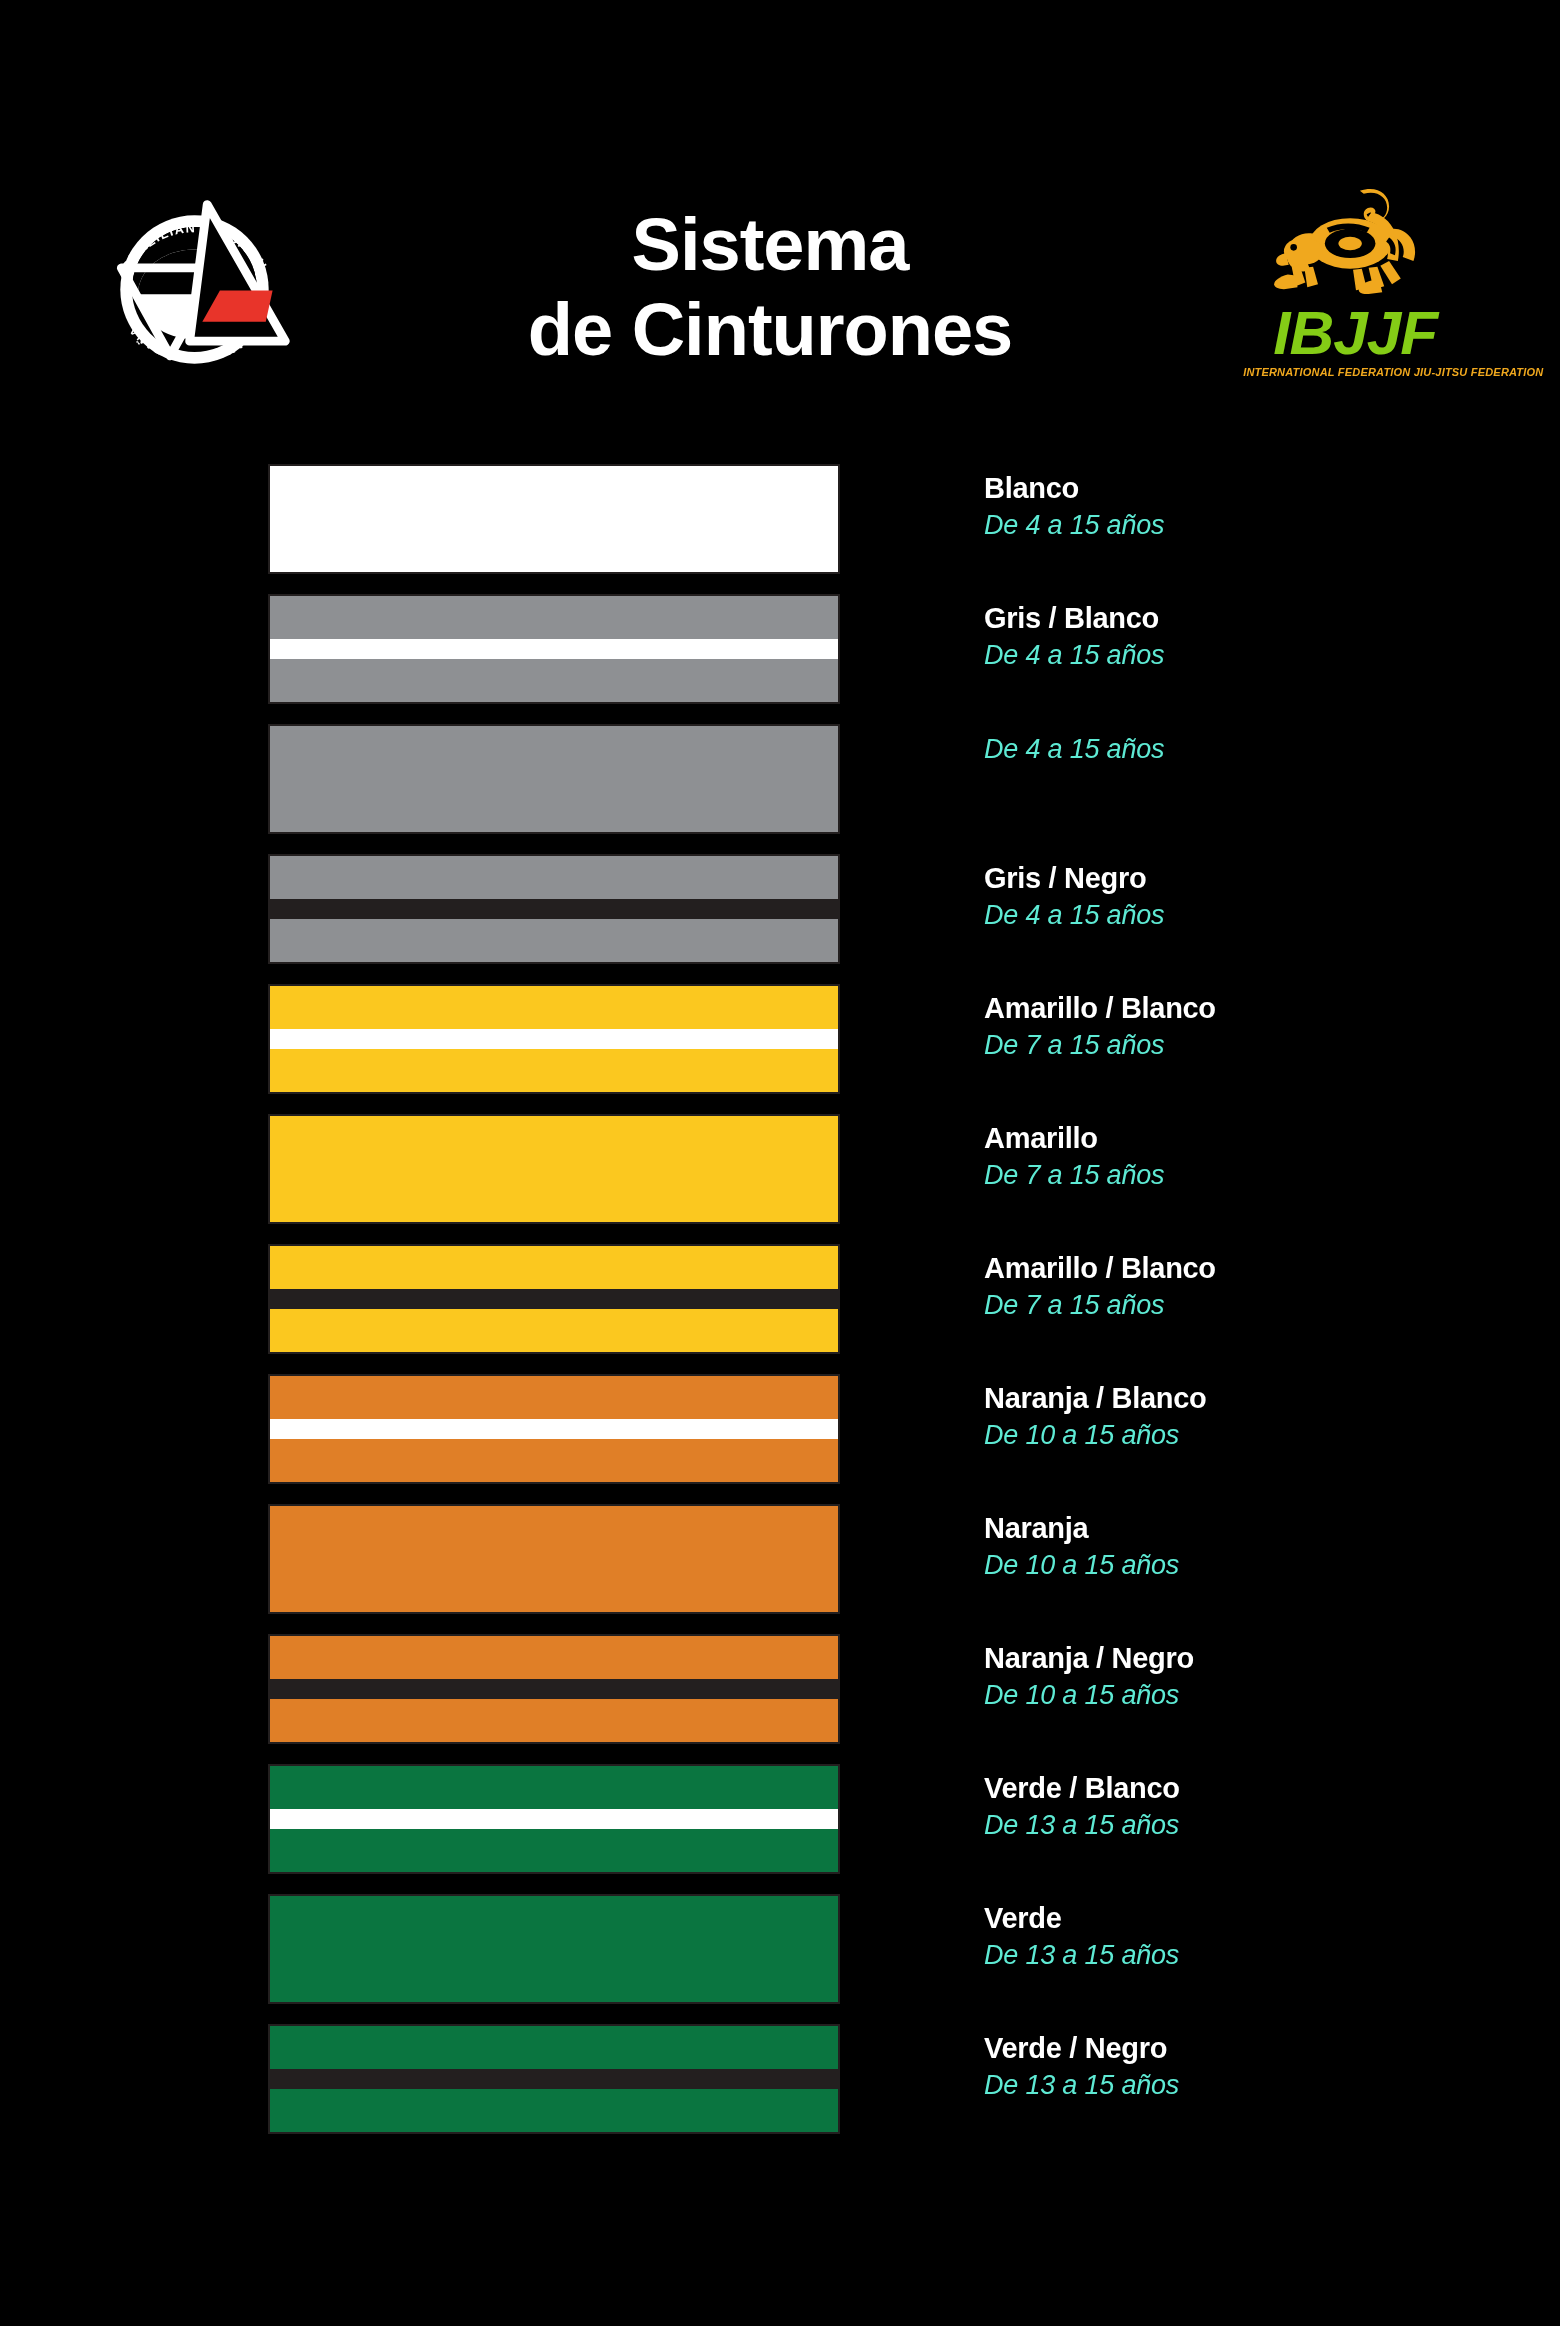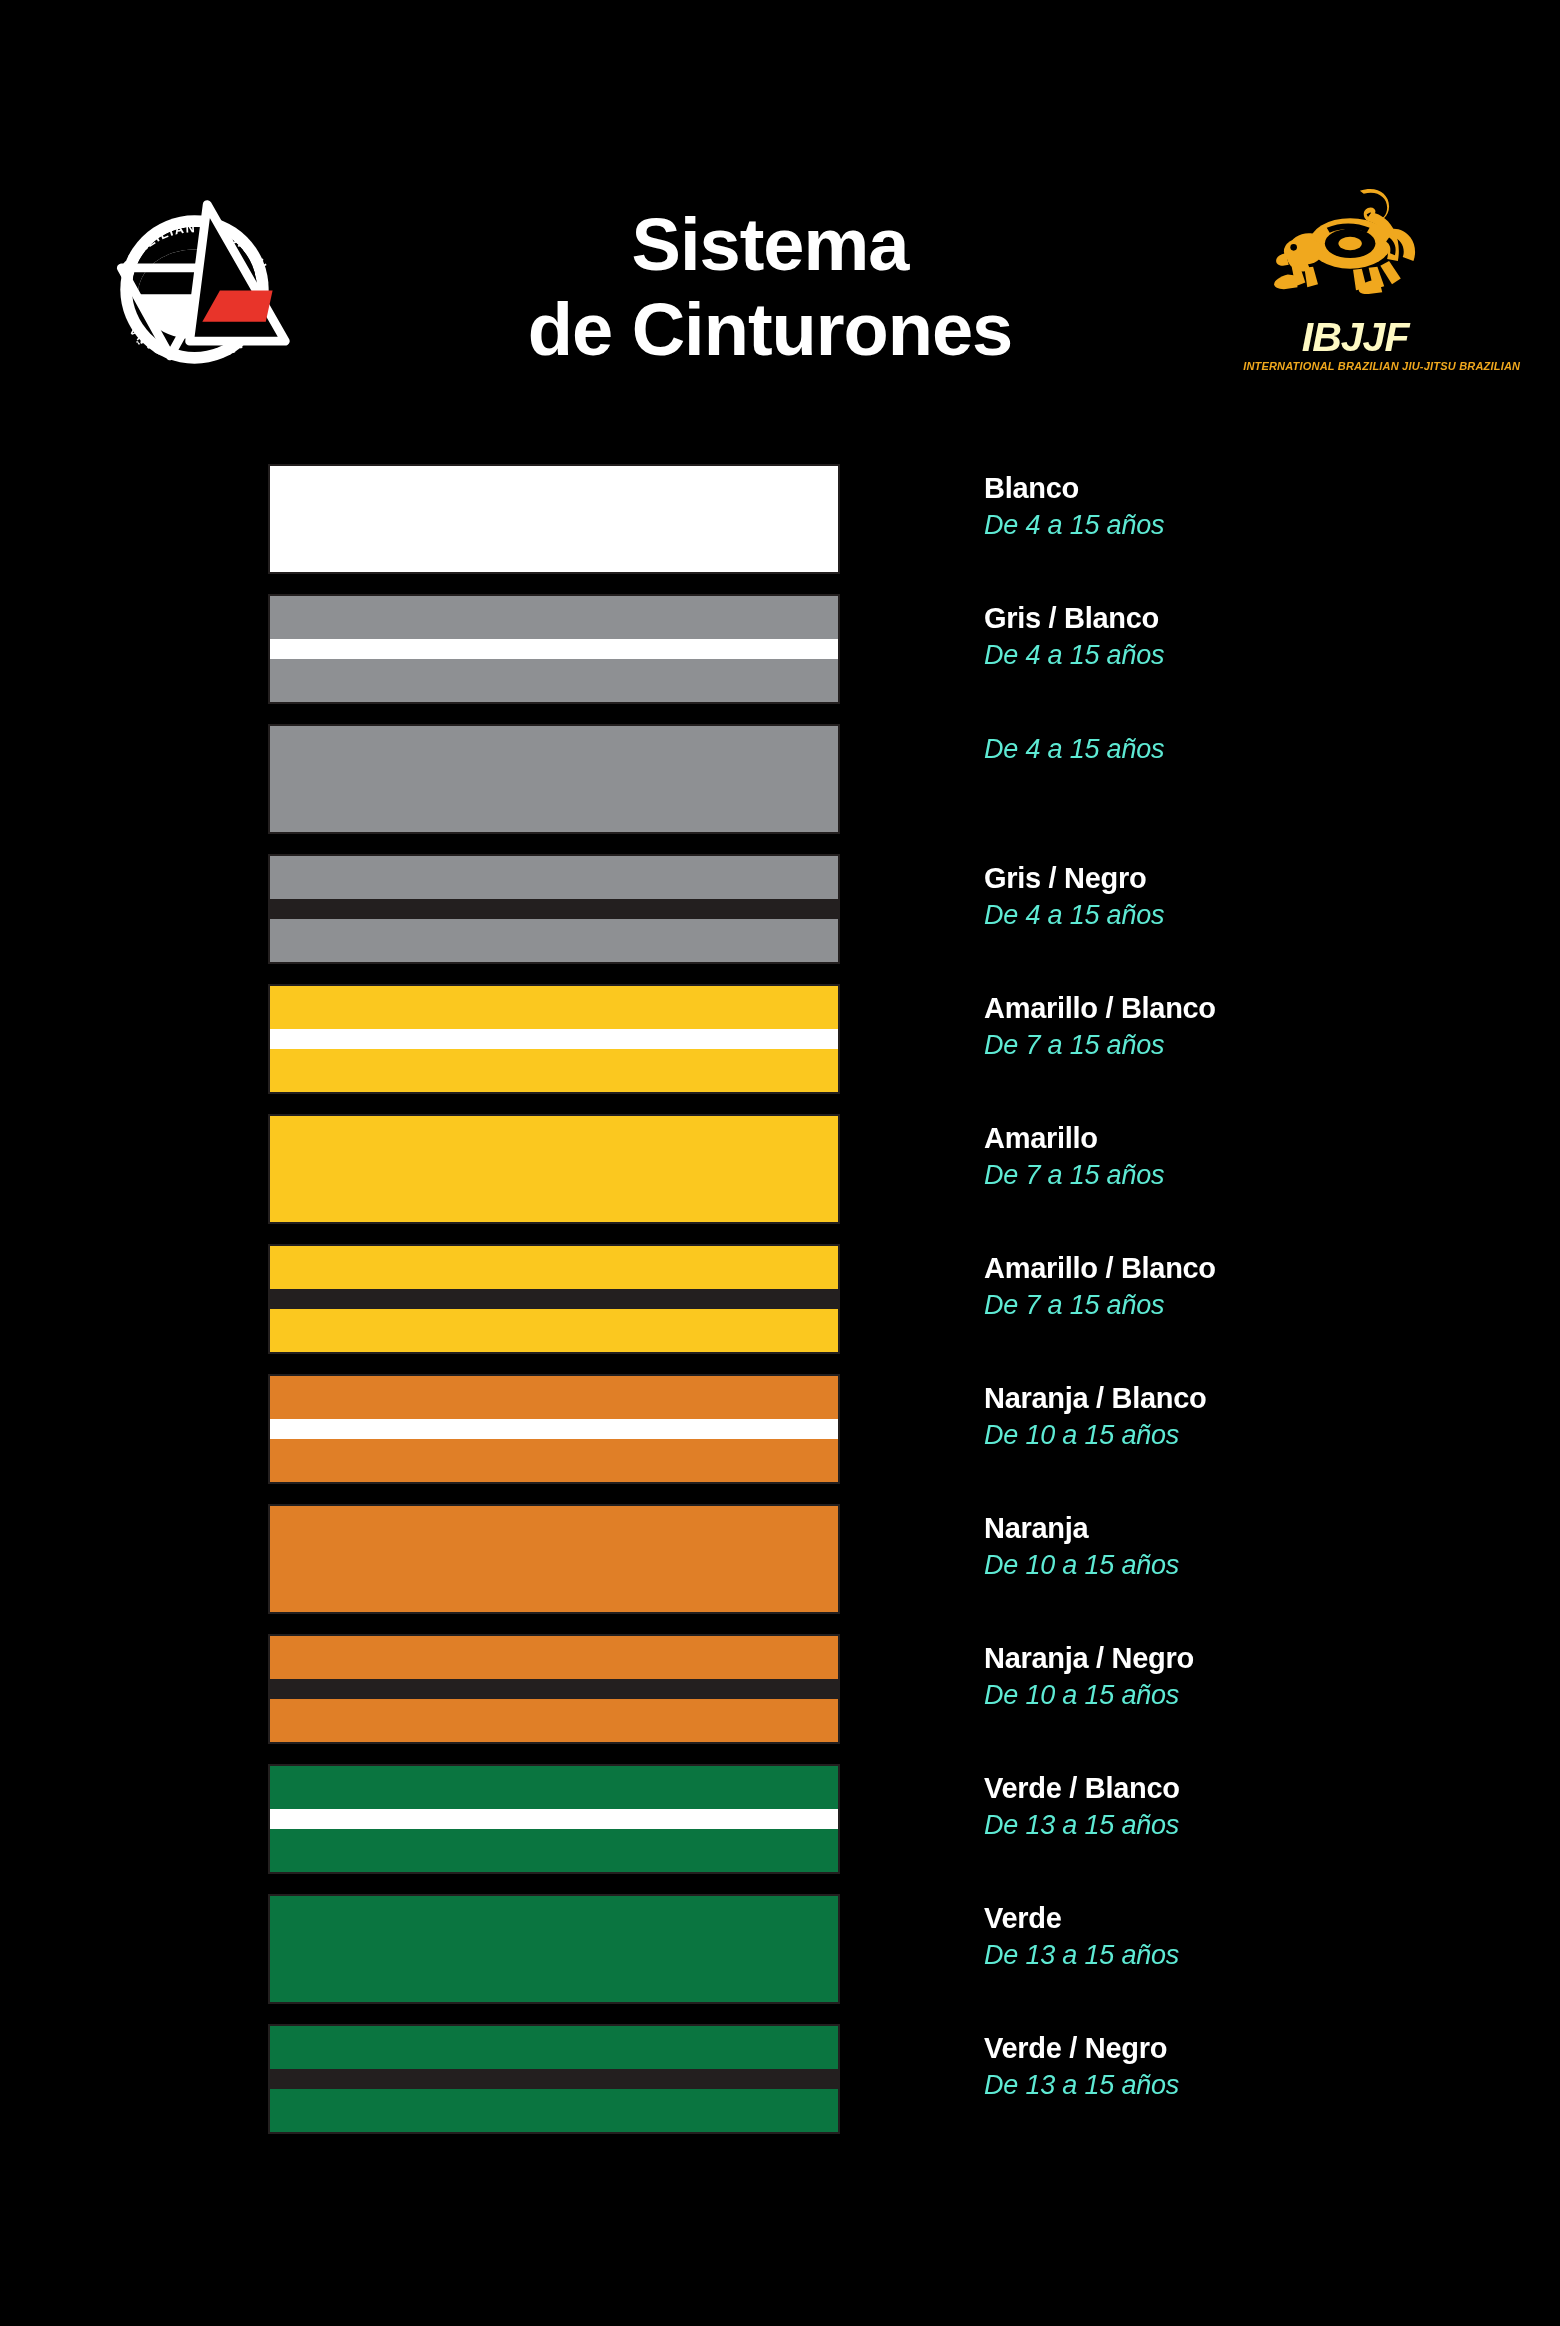--- a/index.html
+++ b/index.html
@@ -25,22 +25,22 @@
   .poster-title .l2{display:block;}
 
   
   .bjj-logo{position:relative;width:205px;height:205px;}
   .bjj-logo svg{display:block;width:205px;height:205px;}
 
   
   .ibjjf{position:relative;width:224px;height:210px;text-align:center;}
   .ibjjf-lion{width:224px;height:117px;display:block;}
   .ibjjf-word{
-    font-size:41px;font-weight:bold;font-style:italic;
-    color:#fef9c3;letter-spacing:-1px;line-height:1;margin-top:17px;
+    font-size:62px;font-weight:bold;font-style:italic;
+    color:#84cc16;letter-spacing:-1px;line-height:1;margin-top:2px;
   }
   .ibjjf-sub{
     font-size:11px;font-weight:bold;font-style:italic;
     color:#f0a81e;letter-spacing:0.2px;margin-top:2.9px;white-space:nowrap;
   }
 
   
   .belt-list{position:absolute;left:0;top:454px;width:1560px;}
   .belt-row{
     position:relative;height:130px;
@@ -141,21 +141,21 @@
             <path d="M132 100 c-8 2 -13 6 -13 10 c0 3 4 4 10 4 l14 -2 l-3 -12 z"></path>
           </g>
           <g fill="#000">
             <ellipse cx="110" cy="62" rx="26" ry="15"></ellipse>
             <ellipse cx="110" cy="62" rx="12" ry="7" fill="#F0A81E"></ellipse>
             <path d="M86 46 c14 -6 30 -6 44 0 l-3 5 c-12 -5 -26 -5 -38 0 z"></path>
             <path d="M150 56 c6 4 8 11 6 18 l-5 -2 c1 -5 0 -9 -4 -12 z"></path>
           </g>
         </svg>
         <div class="ibjjf-word">IBJJF</div>
-        <div class="ibjjf-sub">INTERNATIONAL BRAZILIAN JIU-JITSU BRAZILIAN</div>
+        <div class="ibjjf-sub">INTERNATIONAL FEDERATION JIU-JITSU FEDERATION</div>
       </div>
     </div>
   </div>
 
   <div class="belt-list">
       <div class="belt-row">
         <div class="belt-graphic-cell">
           <div class="belt solid">
             <div class="band main" style="background: rgb(255, 255, 255); height: 100%;"></div>
           </div>

